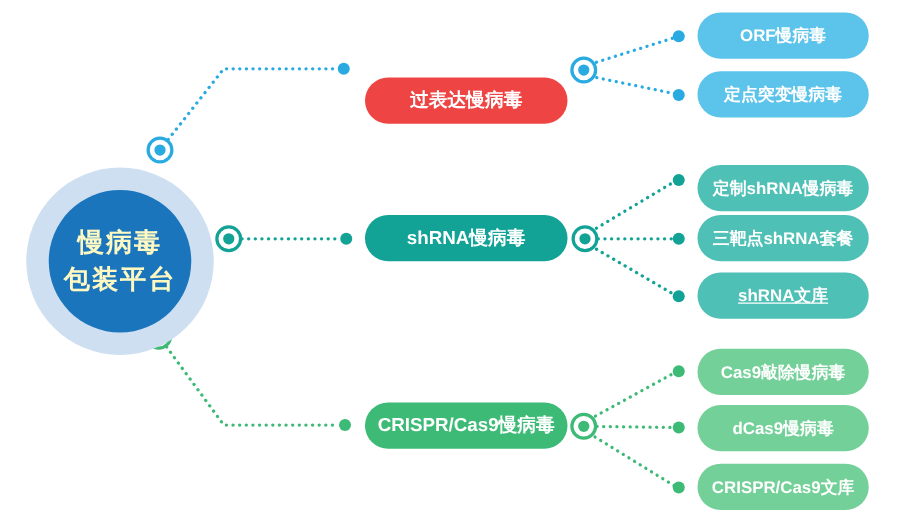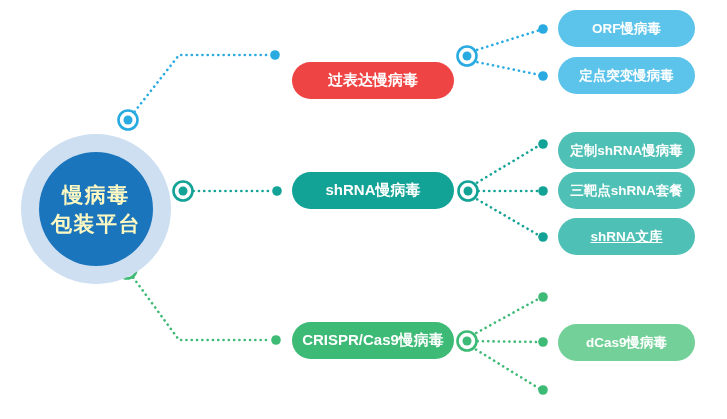--- a/index.html
+++ b/index.html
@@ -104,15 +104,17 @@
   <div class="pill branch-pill bg-teal" style="top:172px;">shRNA慢病毒</div>
   <div class="pill branch-pill bg-green" style="top:322px;">CRISPR/Cas9慢病毒</div>
 
   <div class="pill leaf-pill bg-blue-light" style="top:10px;">ORF慢病毒</div>
   <div class="pill leaf-pill bg-blue-light" style="top:57px;">定点突变慢病毒</div>
 
   <div class="pill leaf-pill bg-teal-light" style="top:132px;">定制shRNA慢病毒</div>
   <div class="pill leaf-pill bg-teal-light" style="top:172px;">三靶点shRNA套餐</div>
   <div class="pill leaf-pill bg-teal-light" style="top:218px;text-decoration:underline;">shRNA文库</div>
 
+  <div class="pill leaf-pill bg-green-light" style="top:279px;">Cas9敲除慢病毒</div>
   <div class="pill leaf-pill bg-green-light" style="top:324px;">dCas9慢病毒</div>
+  <div class="pill leaf-pill bg-green-light" style="top:371px;">CRISPR/Cas9文库</div>
 
 </div>
 
 </body></html>

